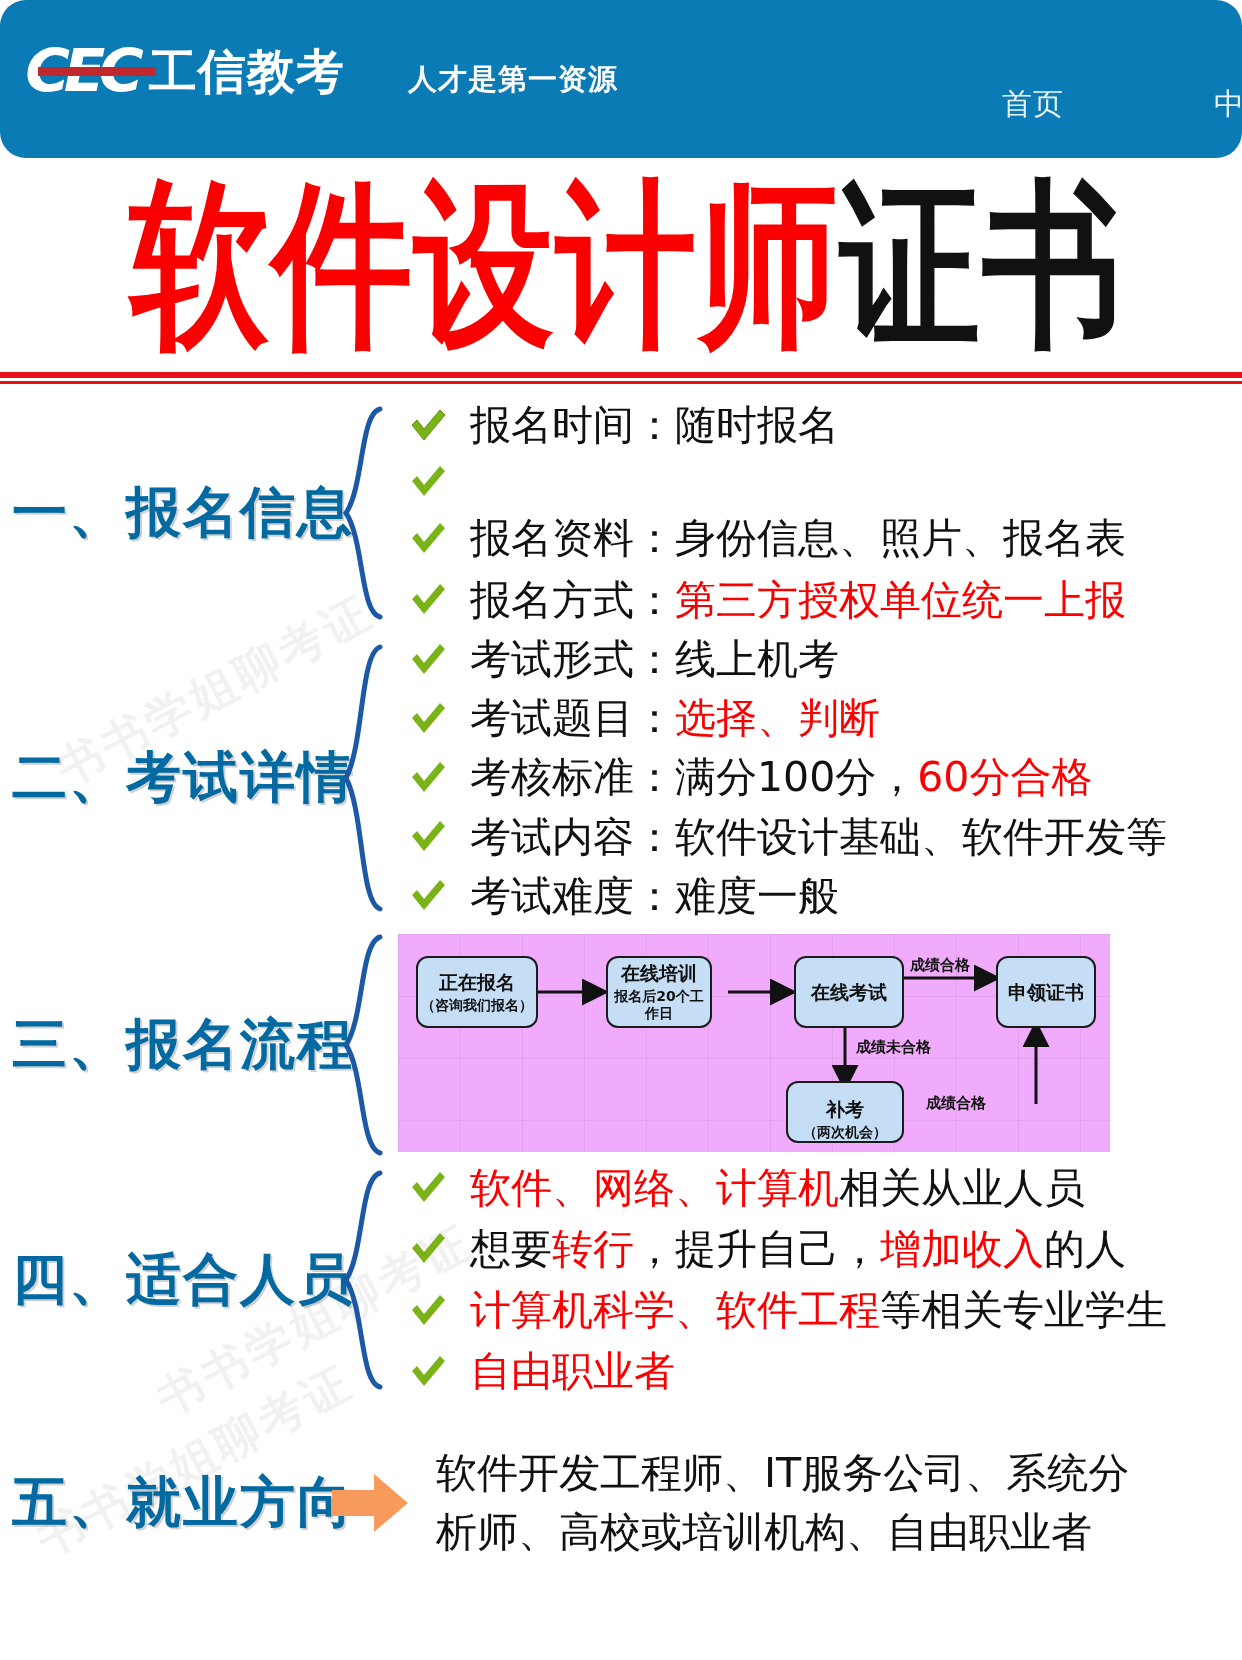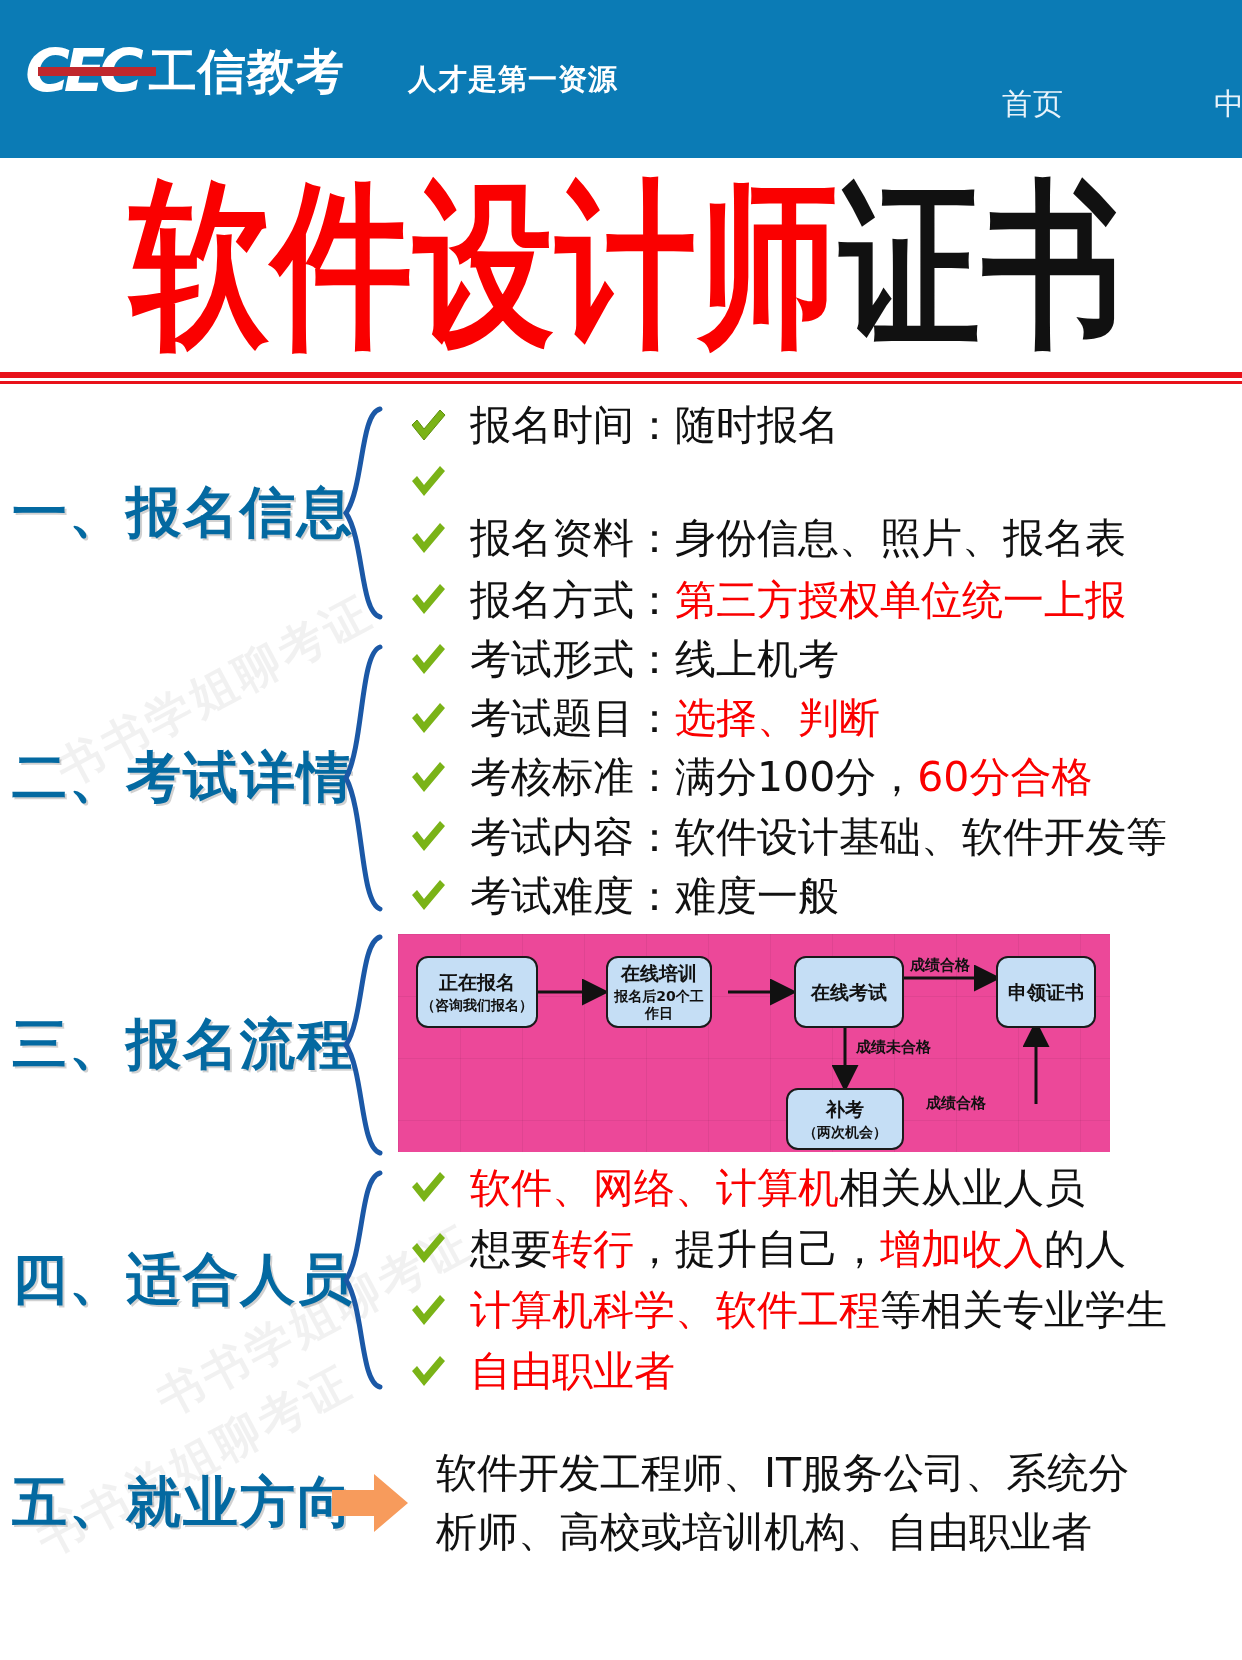--- a/index.html
+++ b/index.html
@@ -14,21 +14,21 @@
     width: 1242px; height: 1660px;
     background: #ffffff;
     overflow: hidden;
   }
 
   
   .header {
     position: absolute; left: 0; top: 0;
     width: 1242px; height: 158px;
     background: #0B7BB5;
-    display: flex; align-items: center;
+    display: flex; align-items: center; border-radius: 26px;
   }
   .logo-wrap {
     position: absolute; left: 28px; top: 42px;
     display: flex; align-items: flex-end; gap: 14px;
   }
   .logo-mark {
     position: relative;
     display: flex; align-items: center; gap: 0px;
   }
   .logo-cec {
@@ -158,21 +158,21 @@
     letter-spacing: 0px;
     line-height: 1.15;
   }
   .red { color: #FA0000; }
 
   
   .flow-wrap {
     position: absolute;
     left: 398px; top: 934px;
     width: 712px; height: 218px;
-    background: #ec4899;
+    background: #f0abfc;
     overflow: hidden;
   }
   .flow-grid {
     position: absolute; inset: 0;
     background-image:
       linear-gradient(to right, rgba(0,0,0,0.055) 1px, transparent 1px),
       linear-gradient(to bottom, rgba(0,0,0,0.055) 1px, transparent 1px);
     background-size: 62px 62px;
   }
   .fbox {
@@ -348,21 +348,21 @@
     <div class="fbox" style="left:208px; top:22px; width:106px; height:72px;">
       <div class="ftitle">在线培训</div>
       <div class="fsub">报名后20个工作日</div>
     </div>
     <div class="fbox" style="left:396px; top:22px; width:110px; height:72px;">
       <div class="ftitle">在线考试</div>
     </div>
     <div class="fbox" style="left:598px; top:22px; width:100px; height:72px;">
       <div class="ftitle">申领证书</div>
     </div>
-    <div class="fbox" style="left:388px; top:154px; width:118px; height:62px;">
+    <div class="fbox" style="left:388px; top:147px; width:118px; height:62px;justify-content:flex-end;">
       <div class="ftitle">补考</div>
       <div class="fsub">（两次机会）</div>
     </div>
 
     <div class="flabel" style="left:512px; top:22px;">成绩合格</div>
     <div class="flabel" style="left:458px; top:104px;">成绩未合格</div>
     <div class="flabel" style="left:528px; top:160px;">成绩合格</div>
   </div>
 
   <div class="section" style="left:0; top:1165px; width:1242px; height:230px;">

